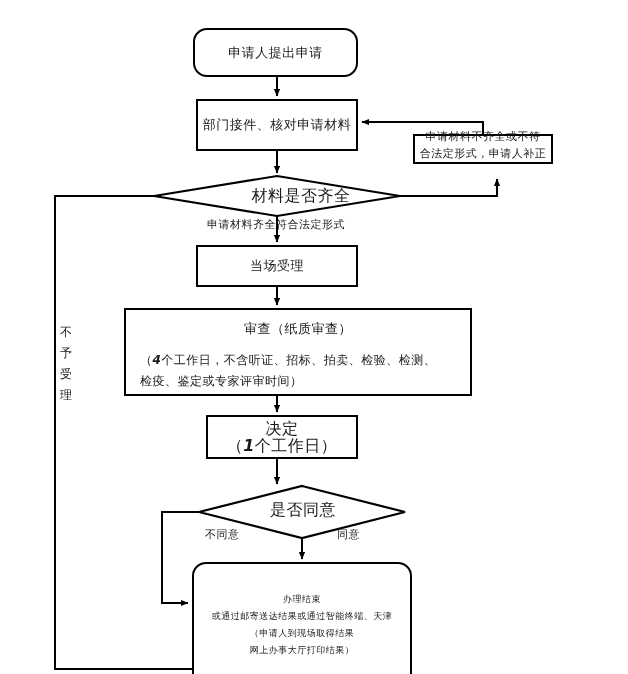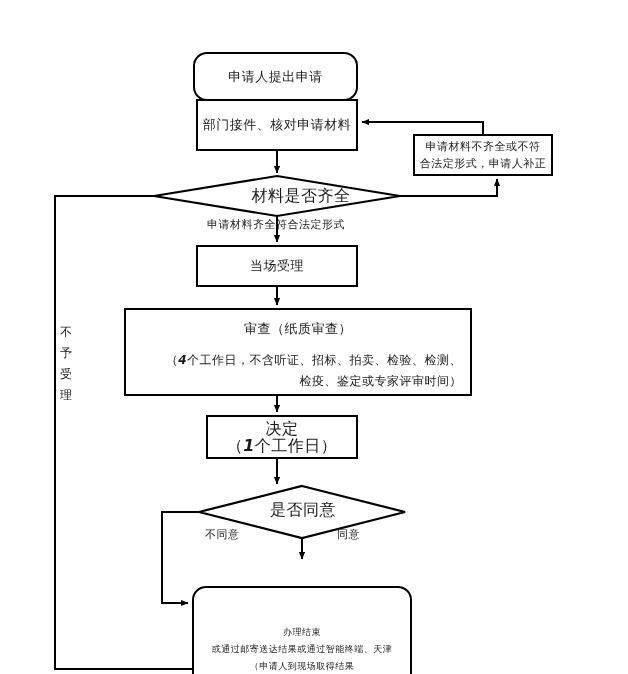--- a/index.html
+++ b/index.html
@@ -32,21 +32,20 @@
     align-items: center;
     justify-content: center;
     color: #1a1a1a;
     text-align: center;
     background: #ffffff;
     border: 2px solid #000000;
     letter-spacing: 0.5px;
   }
   .node.rounded {
     border-radius: 14px;
-    margin-top: 24px;
   }
   .node .line {
     display: block;
     white-space: nowrap;
   }
   .node-start {
     left: 193px;
     top: 28px;
     width: 165px;
     height: 49px;
@@ -56,24 +55,25 @@
     left: 196px;
     top: 99px;
     width: 162px;
     height: 52px;
     font-size: 13px;
   }
   .node-supplement {
     left: 413px;
     top: 134px;
     width: 140px;
-    height: 42px;
+    height: 30px;
     font-size: 11px;
     line-height: 17px;
     border-width: 2px;
+    justify-content: flex-end;
   }
   .node-accept {
     left: 196px;
     top: 245px;
     width: 162px;
     height: 42px;
     font-size: 13px;
   }
   .node-review {
     left: 124px;
@@ -85,21 +85,21 @@
     align-items: stretch;
     justify-content: flex-start;
   }
   .node-review .title {
     text-align: center;
     margin-top: 6px;
     margin-bottom: 12px;
     font-size: 13px;
   }
   .node-review .body {
-    text-align: right;
+    text-align: left;
     line-height: 21px;
     font-size: 12px;
     padding-left: 6px;
   }
   .node-review .body .num,
   .node-decision .num {
     font-style: italic;
     font-weight: bold;
   }
   .node-decision {
@@ -249,20 +249,21 @@
 
   <div class="diamond-label dl-agree">是否同意</div>
 
   <div class="edge-label el-disagree">不同意</div>
   <div class="edge-label el-agree">同意</div>
 
   <div class="node node-end rounded">
     <span class="line">办理结束</span>
     <span class="line">或通过邮寄送达结果或通过智能终端、天津</span>
     <span class="line">（申请人到现场取得结果</span>
+    <span class="line">网上办事大厅打印结果）</span>
   </div>
 
   <div class="vertical-label">
     <span>不</span>
     <span>予</span>
     <span>受</span>
     <span>理</span>
   </div>
 
 </div>

